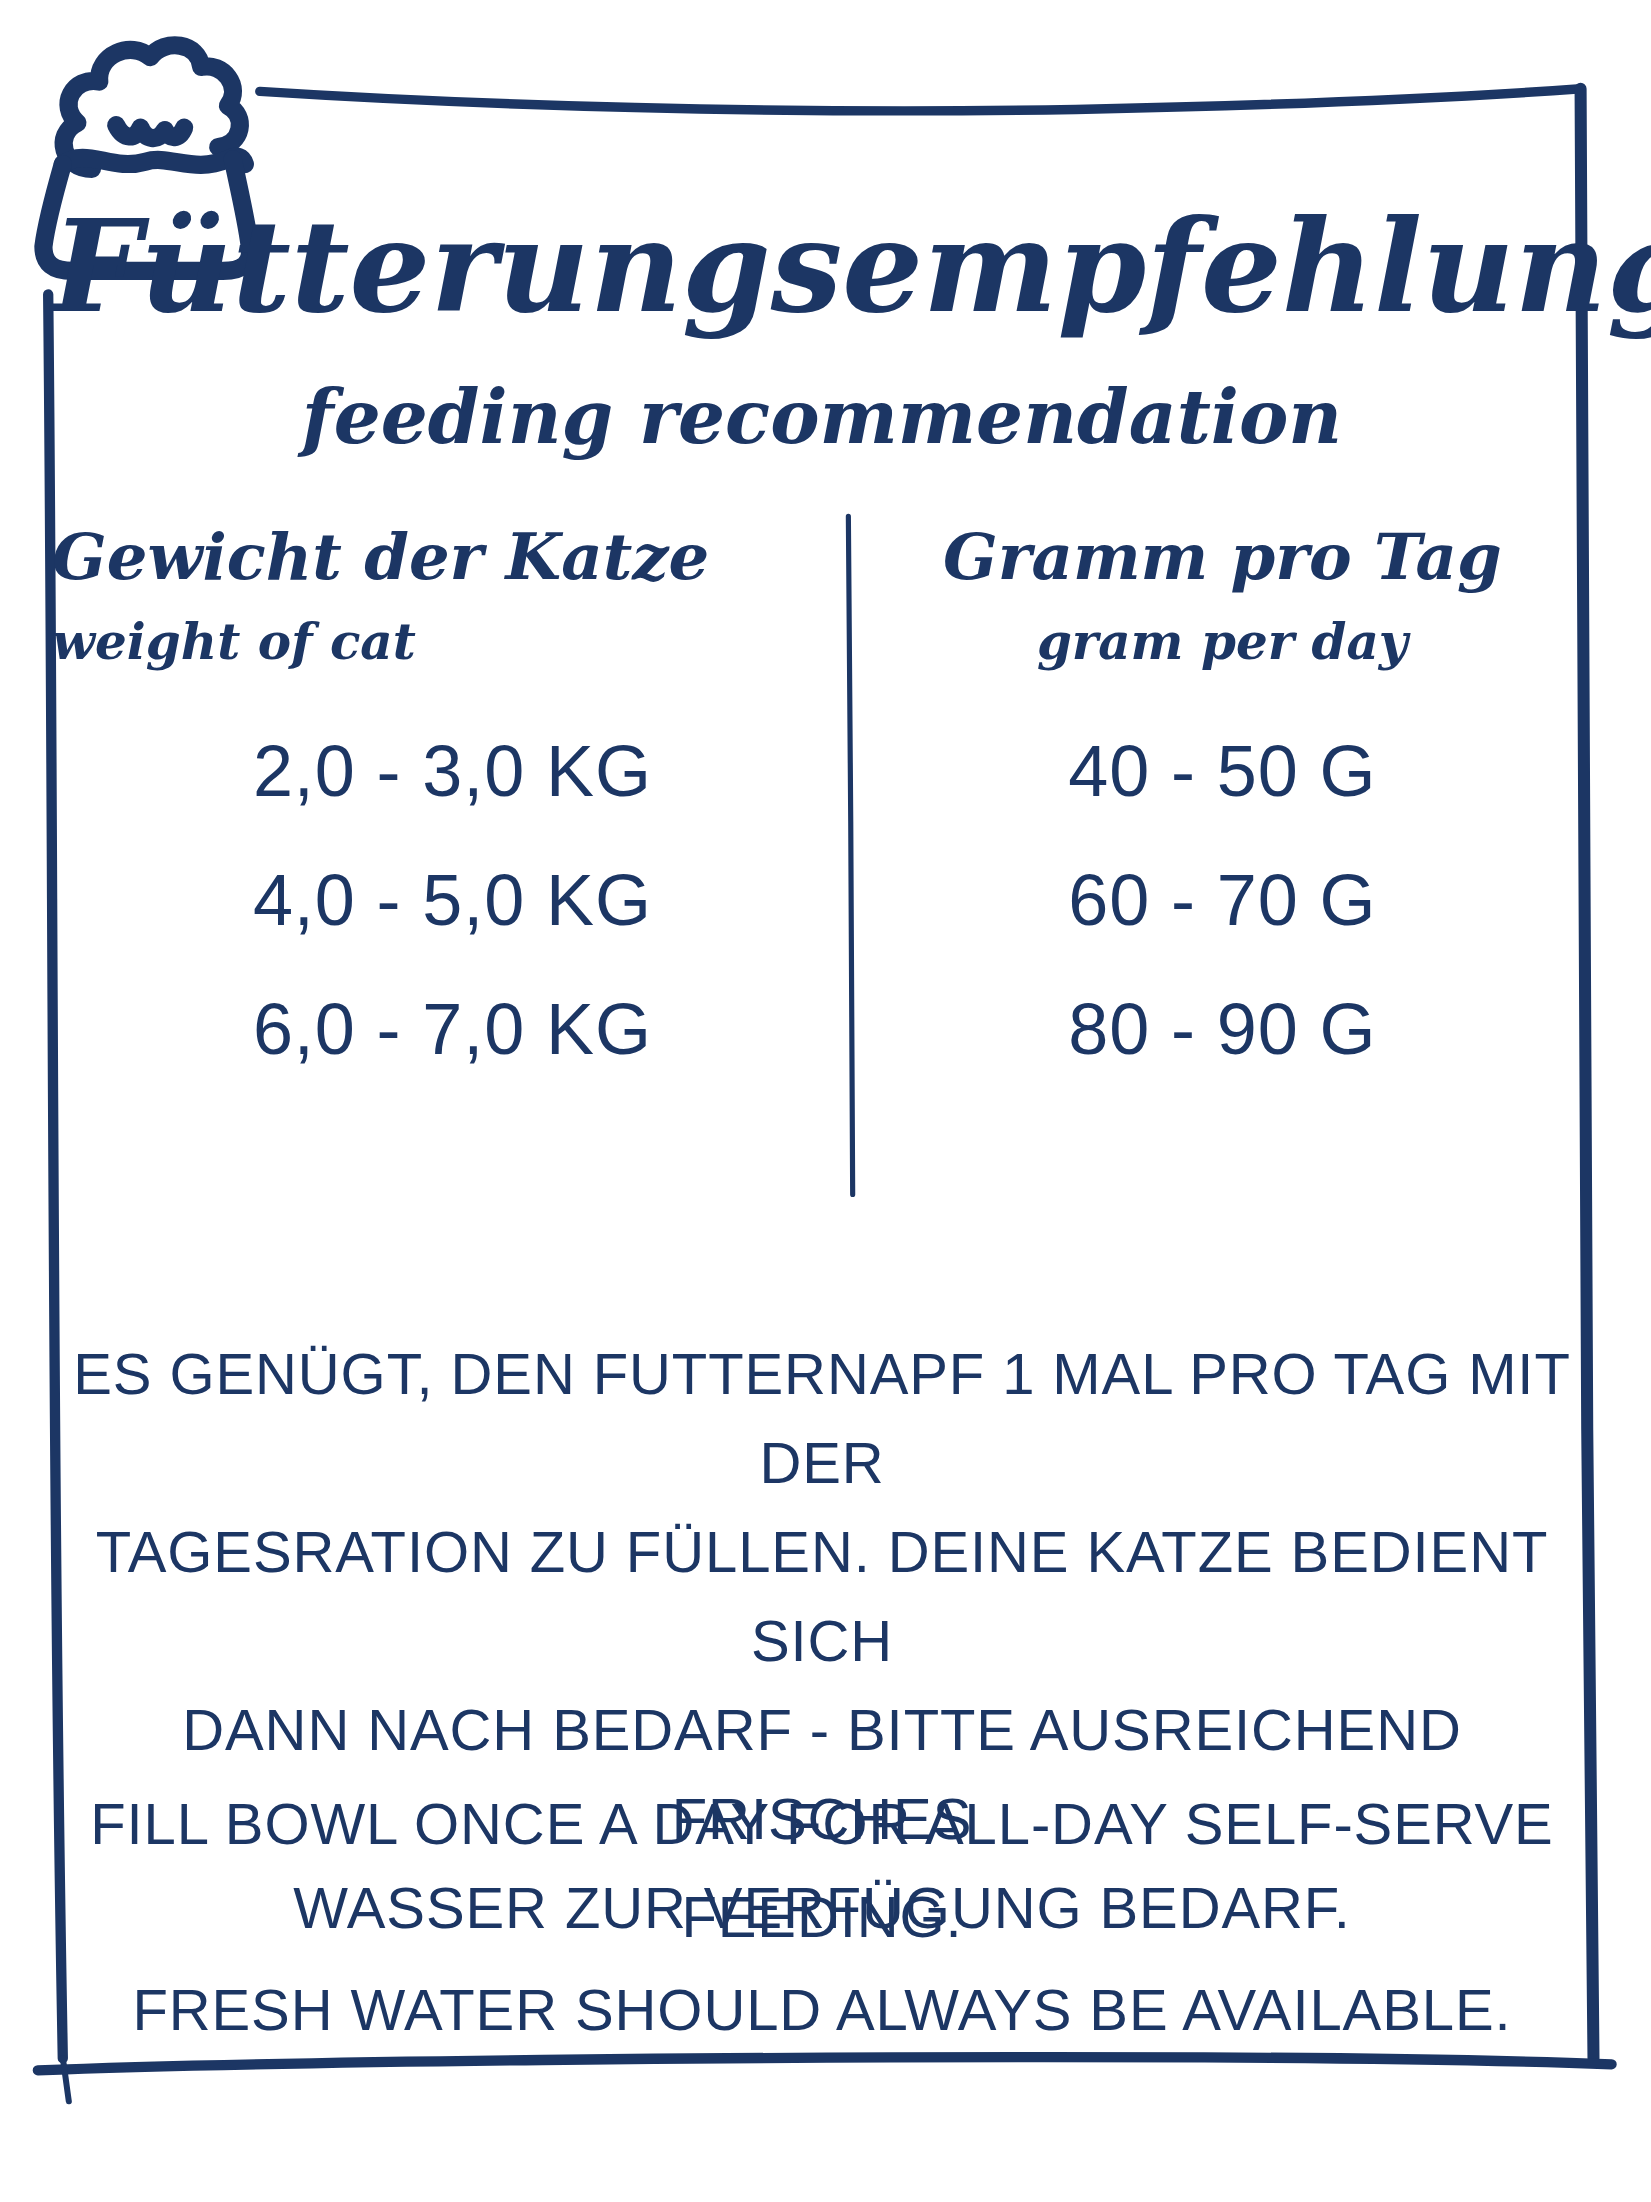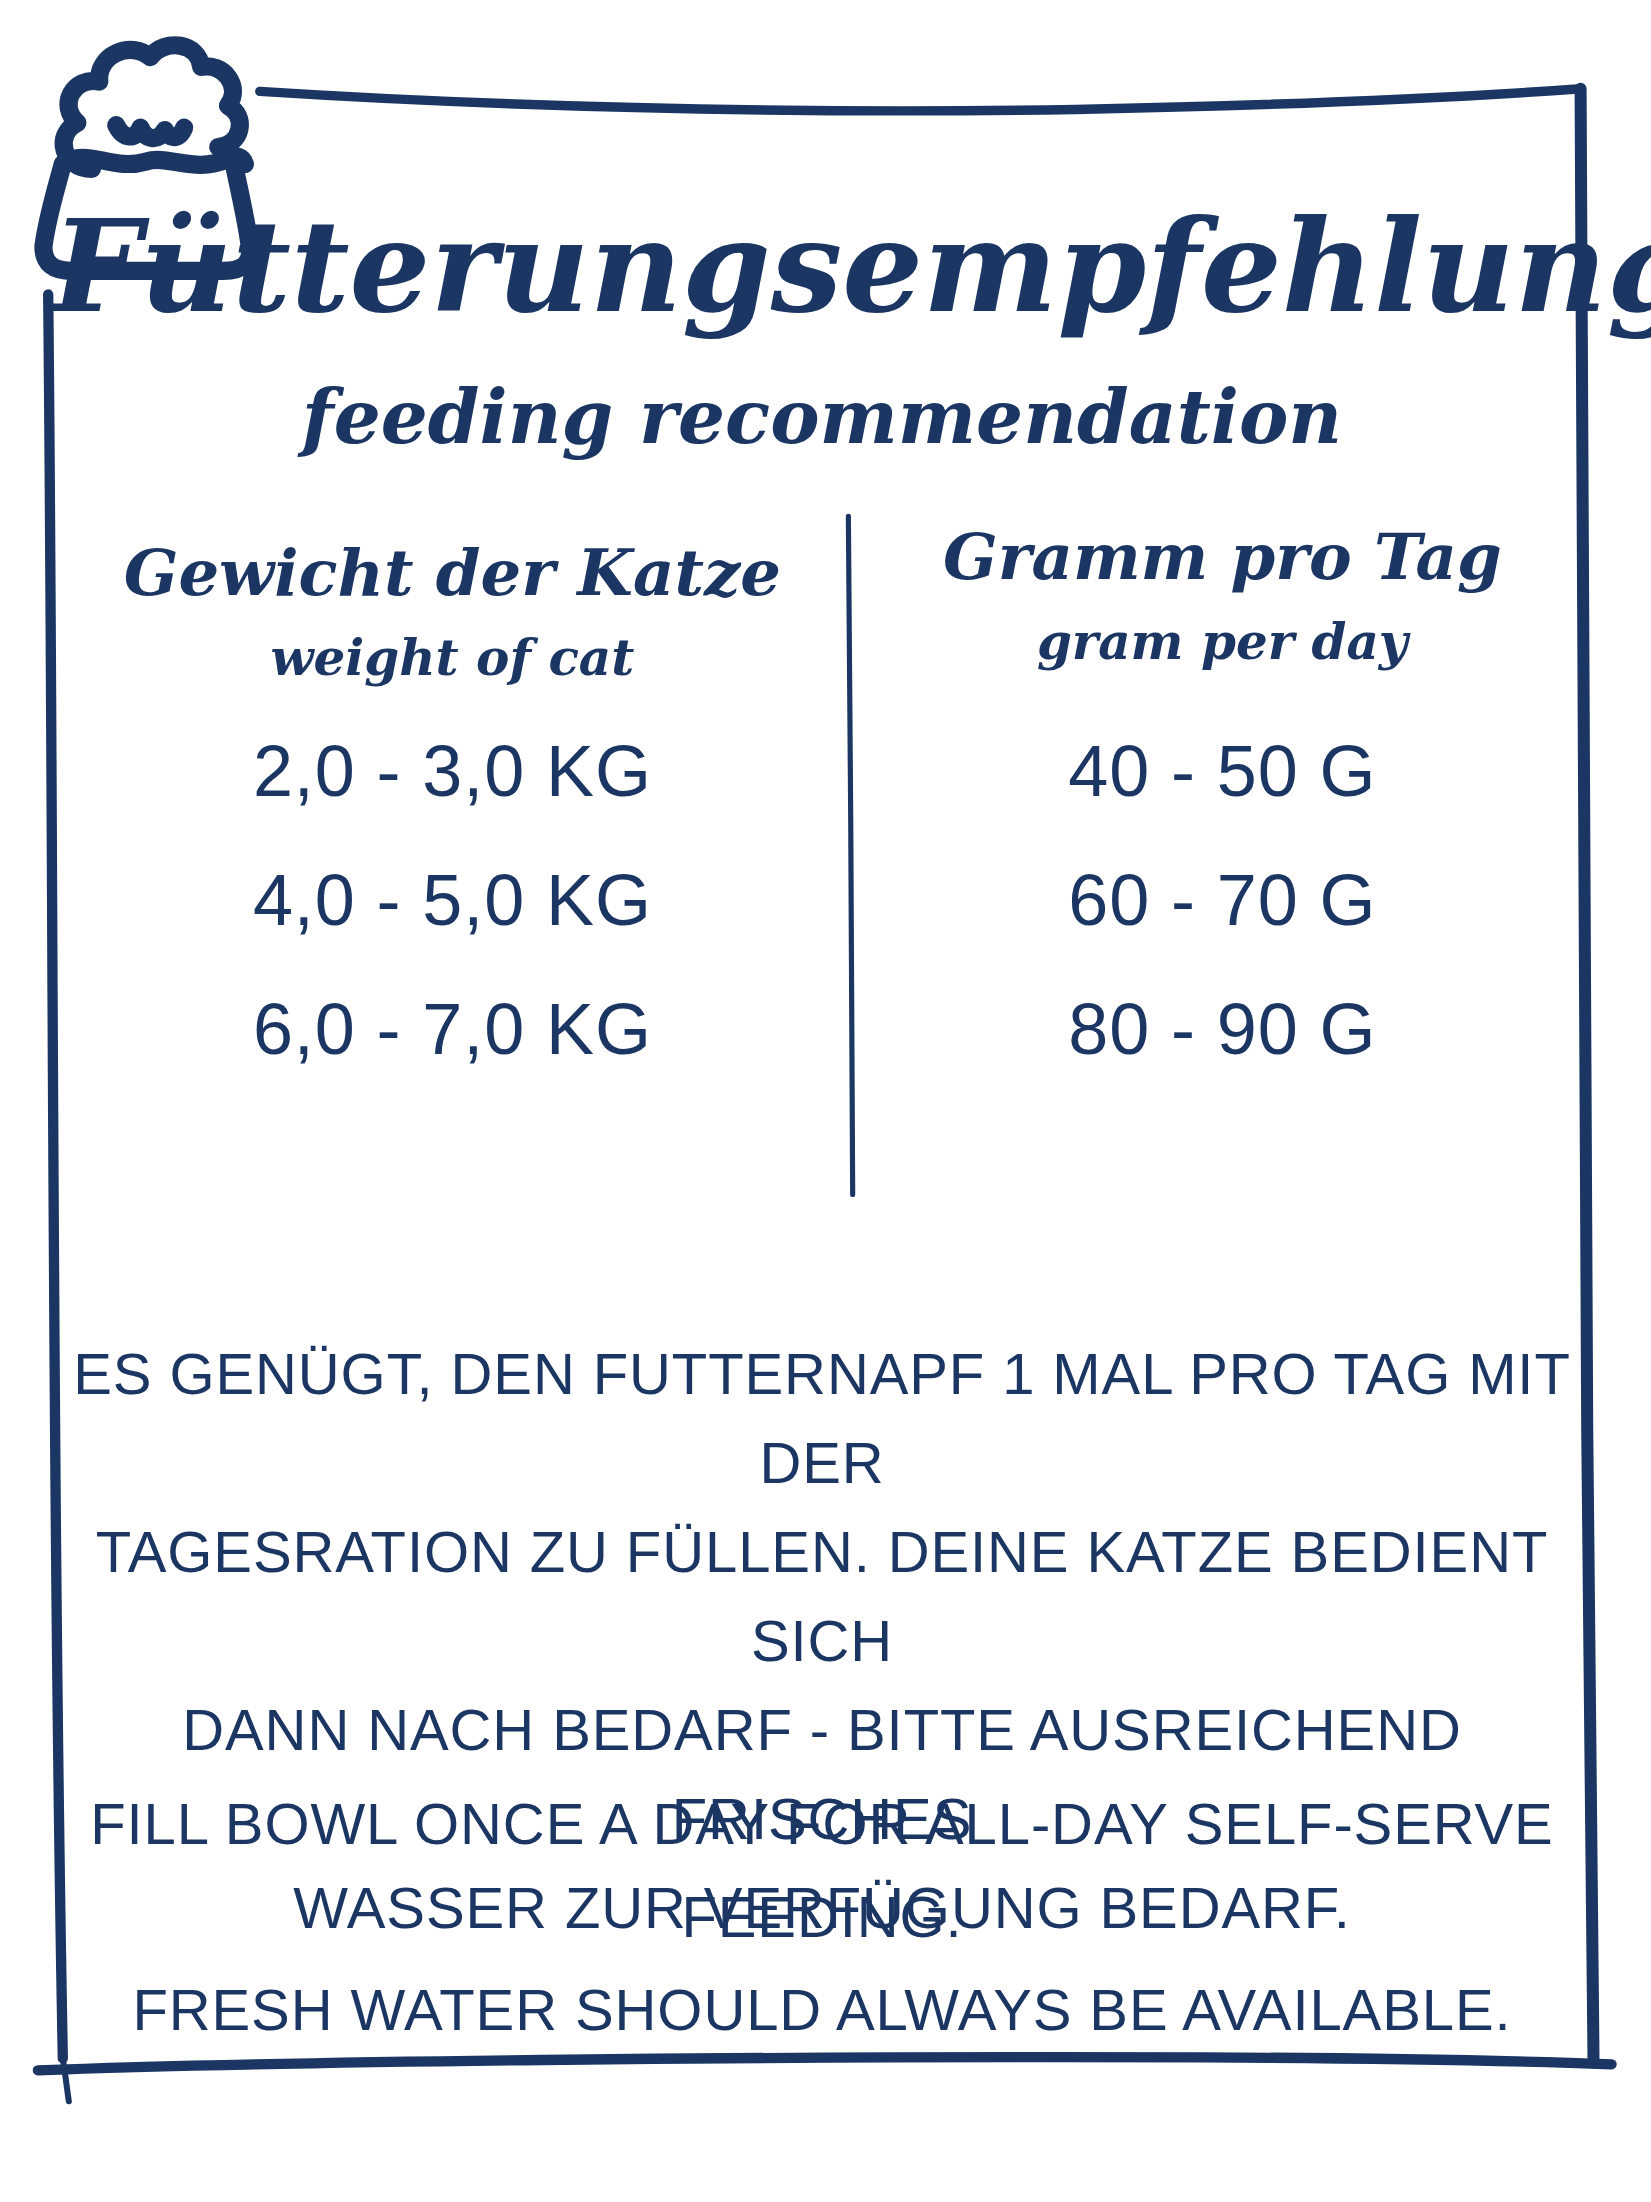--- a/index.html
+++ b/index.html
@@ -51,21 +51,21 @@
     font-size: 74px;
     line-height: 95px;
   }
 
   .cols {
     position: absolute;
     left: 52px; top: 516px;
     width: 1540px;
     display: flex;
   }
-  .col-left  { width: 52%; text-align: center; margin-top: 16px; }
+  .col-left  { width: 52%; text-align: left; }
   .col-right { width: 48%; text-align: center; }
   .col-header-de { font-size: 64px; line-height: 82px; }
   .col-header-en { font-size: 50px; line-height: 77px; margin-top: 5.2px; }
 
   .rows {
     position: absolute;
     left: 52px; top: 706px;
     width: 1540px;
   }
   .t-row { display: flex; height: 129px; align-items: center; }

